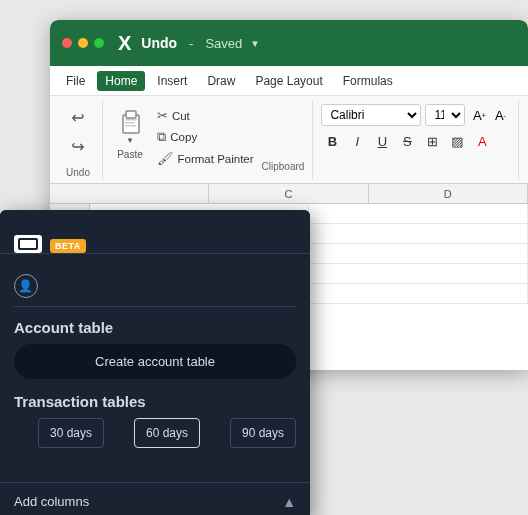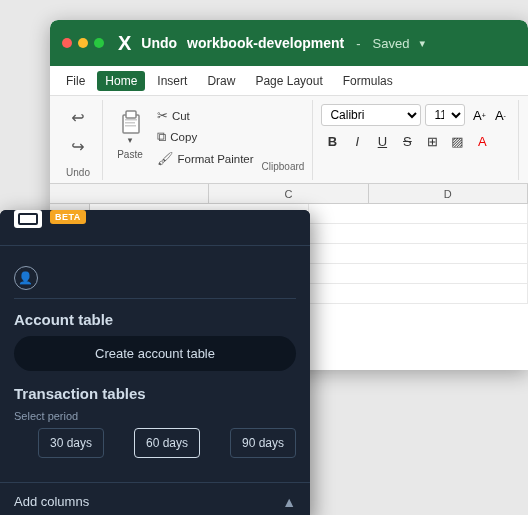--- a/index.html
+++ b/index.html
@@ -289,23 +289,23 @@
       left: 0;
       width: 310px;
       height: 310px;
       background: #1a2332;
       border-radius: 6px 6px 0 0;
       box-shadow: 4px 4px 20px rgba(0,0,0,0.4);
       overflow: hidden;
     }
     .panel-header {
       background: #1a2332;
-      height: 36px;
-      display: flex;
-      align-items: flex-start;
+      height: 44px;
+      display: flex;
+      align-items: flex-end;
       padding: 0 14px;
       gap: 8px;
       border-bottom: 1px solid #2d3d52;
     }
     .panel-logo {
       width: 28px; height: 18px;
       background: #fff;
       border-radius: 3px;
       display: flex; align-items: center; justify-content: center;
     }
@@ -422,21 +422,20 @@
 <div class="excel-window">
 
   <div class="title-bar">
     <div class="title-bar-dots">
       <div class="dot dot-r"></div>
       <div class="dot dot-y"></div>
       <div class="dot dot-g"></div>
     </div>
     <span class="title-excel-icon">X</span>
     <span class="title-text">Undo</span>
-    <span class="title-text">workbook-development</span>
     <span class="title-saved">-</span>
     <span class="title-saved">Saved</span>
     <span class="title-chevron">▾</span>
   </div>
 
   <div class="menu-bar">
     <div class="menu-item">File</div>
     <div class="menu-item active">Home</div>
     <div class="menu-item">Insert</div>
     <div class="menu-item">Draw</div>
@@ -566,21 +565,20 @@
       </div>
     </div>
 
     <div>
       <div class="section-title">Account table</div>
       <button class="create-btn-dark">Create account table</button>
     </div>
 
     <div class="transaction-section">
       <div class="section-title">Transaction tables</div>
-      <div class="period-label">Select period</div>
       <div class="period-buttons">
         <button class="period-btn">30 days</button>
         <button class="period-btn active">60 days</button>
         <button class="period-btn">90 days</button>
       </div>
     </div>
   </div>
 
   <div class="add-col-row">
     <span class="add-col-text">Add columns</span>

